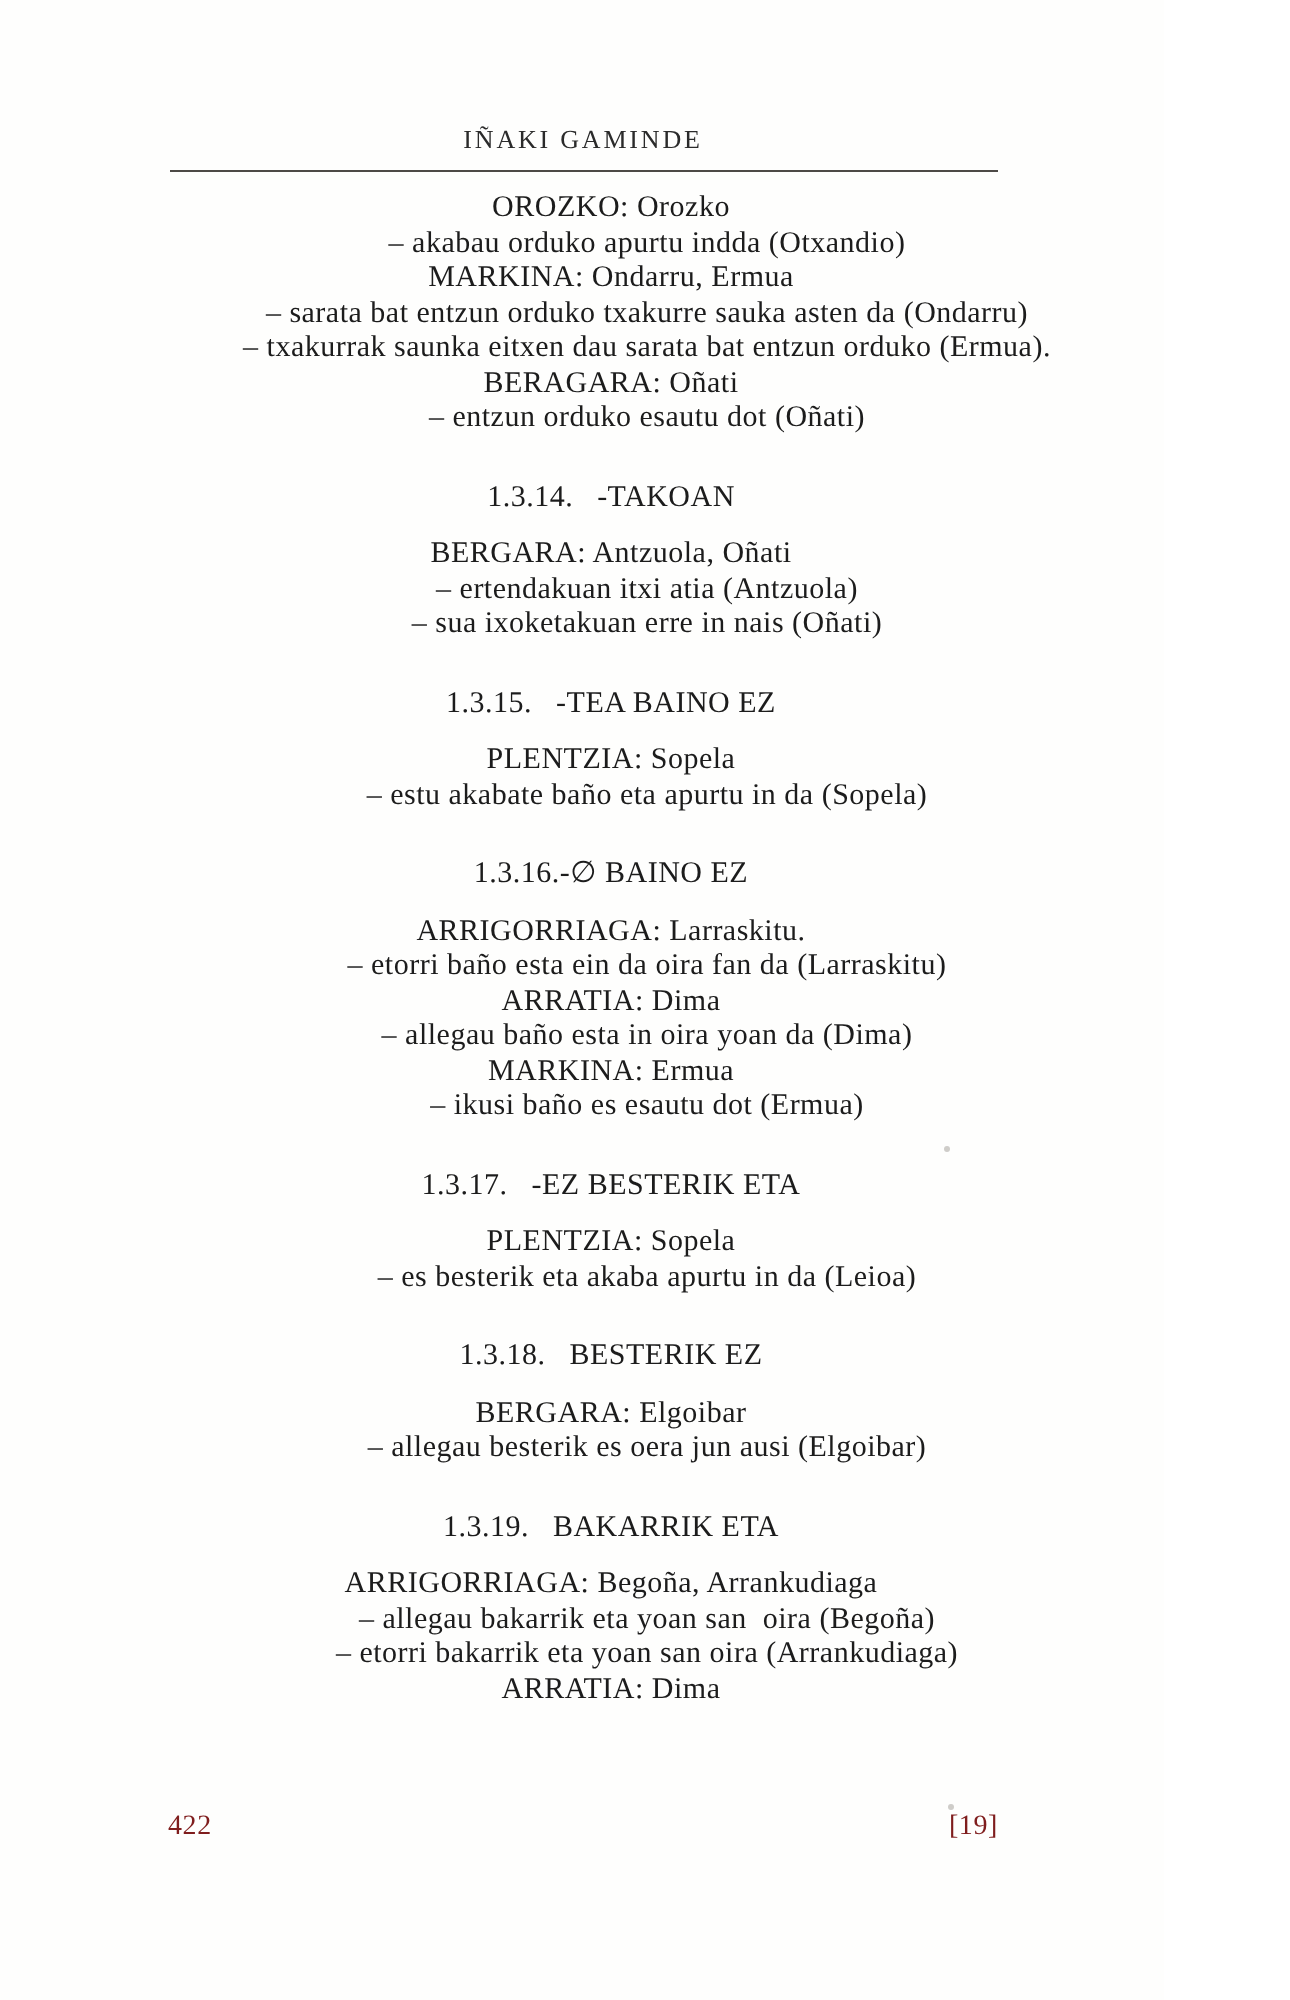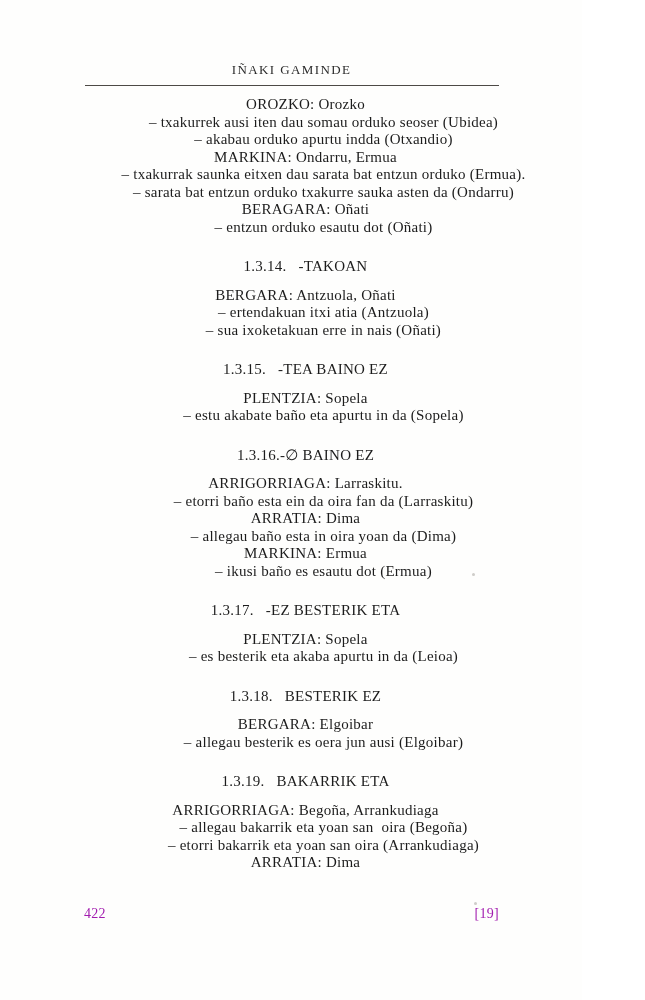--- a/index.html
+++ b/index.html
@@ -48,21 +48,21 @@
   .section-heading {
     margin: 22px 0 11px 0 !important;
   }
   .footer {
     position: absolute;
     top: 906px; left: 84px; right: 83px;
     display: flex;
     justify-content: space-between;
     font-size: 14px;
     letter-spacing: 0.3px;
-    color: #a21caf;
+    color: #7f1d1d;
   }
   .scan-dot {
     position: absolute;
     width: 3px; height: 3px;
     border-radius: 50%;
     background: #a8a49f;
     opacity: 0.55;
   }
   .scan-dot.d1 { left: 472px; top: 573px; }
   .scan-dot.d2 { left: 474px; top: 902px; }
@@ -71,25 +71,24 @@
 <body>
 
 <div class="page">
 
   <div class="running-header">IÑAKI GAMINDE</div>
 
   <div class="header-rule"></div>
 
   <main class="doc-body">
       <p class="entry-head">OROZKO: Orozko</p>
-      <p class="example">– txakurrek ausi iten dau somau orduko seoser (Ubidea)</p>
       <p class="example">– akabau orduko apurtu indda (Otxandio)</p>
       <p class="entry-head">MARKINA: Ondarru, Ermua</p>
+      <p class="example">– sarata bat entzun orduko txakurre sauka asten da (Ondarru)</p>
       <p class="example">– txakurrak saunka eitxen dau sarata bat entzun orduko (Ermua).</p>
-      <p class="example">– sarata bat entzun orduko txakurre sauka asten da (Ondarru)</p>
       <p class="entry-head">BERAGARA: Oñati</p>
       <p class="example">– entzun orduko esautu dot (Oñati)</p>
       <p class="section-heading">1.3.14.   -TAKOAN</p>
       <p class="entry-head">BERGARA: Antzuola, Oñati</p>
       <p class="example">– ertendakuan itxi atia (Antzuola)</p>
       <p class="example">– sua ixoketakuan erre in nais (Oñati)</p>
       <p class="section-heading">1.3.15.   -TEA BAINO EZ</p>
       <p class="entry-head">PLENTZIA: Sopela</p>
       <p class="example">– estu akabate baño eta apurtu in da (Sopela)</p>
       <p class="section-heading">1.3.16.-∅ BAINO EZ</p>

